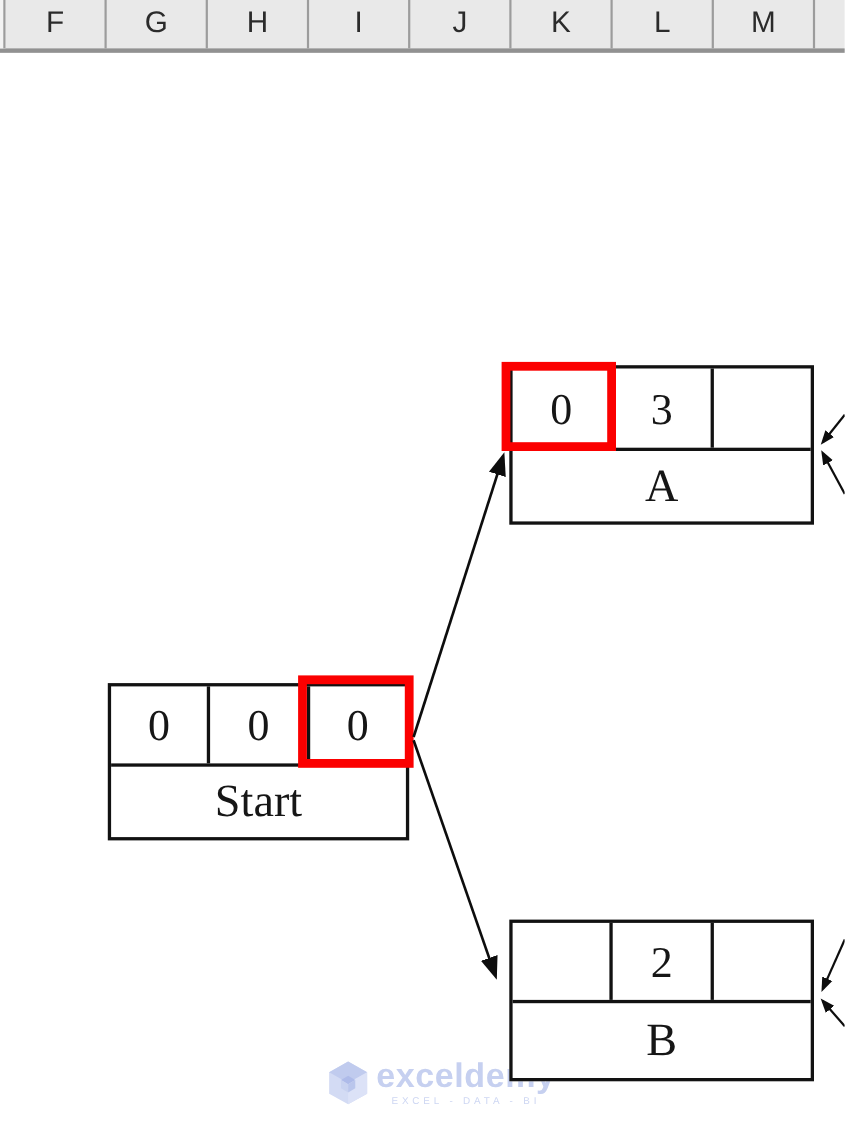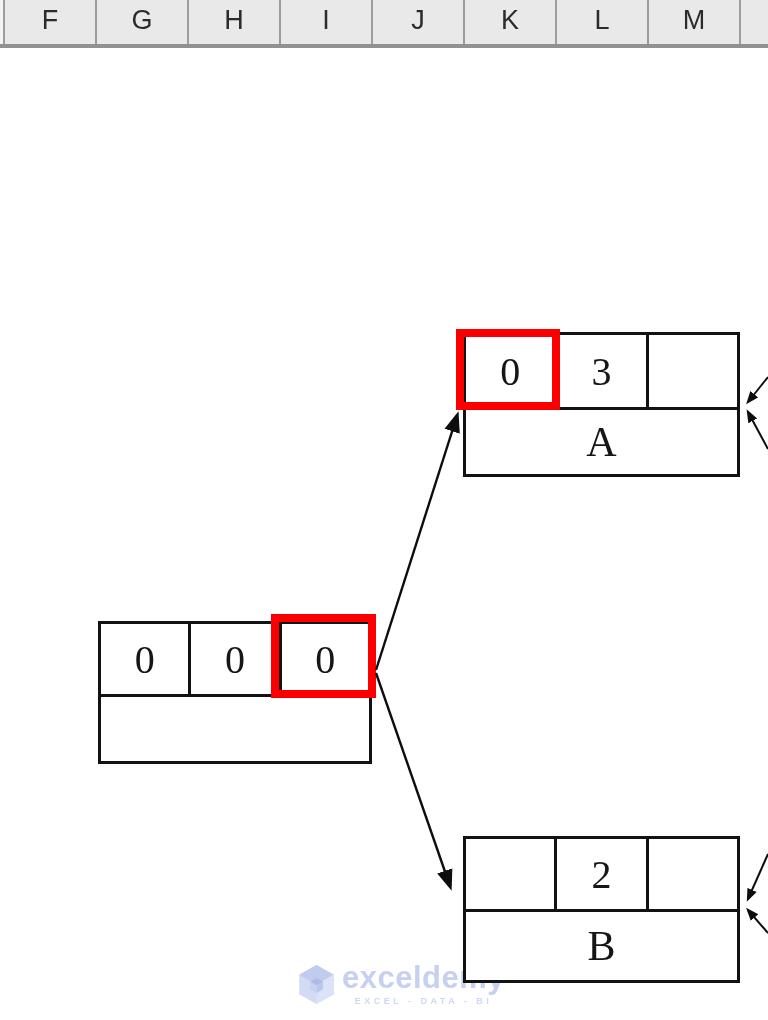--- a/index.html
+++ b/index.html
@@ -67,21 +67,21 @@
     position:absolute;left:298px;top:962px;display:flex;align-items:center;
     gap:7px;z-index:1;user-select:none;
   }
   .wm-text{display:flex;flex-direction:column;align-items:center;}
   .wm-brand{
     font-size:31px;font-weight:bold;color:#c6d0f0;line-height:1;
     letter-spacing:0.5px;
   }
   .wm-tagline{
     font-size:9px;color:#ced7f3;letter-spacing:3.5px;margin-top:3px;
-    font-weight:bold;
+    font-weight:normal;
   }
 </style>
 </head>
 <body>
 
 <div class="screen">
 
   <div class="col-header">
     <div class="corner-strip"></div>
     <div class="col-cell">F</div>
@@ -109,20 +109,21 @@
       <div class="wm-tagline">EXCEL - DATA - BI</div>
     </div>
   </div>
 
   <div class="node" id="node-start">
     <div class="node-cells">
       <div class="node-cell">0</div>
       <div class="node-cell">0</div>
       <div class="node-cell">0</div>
     </div>
+    <div class="node-label">Start</div>
   </div>
 
   <div class="node" id="node-a">
     <div class="node-cells">
       <div class="node-cell">0</div>
       <div class="node-cell">3</div>
       <div class="node-cell"></div>
     </div>
     <div class="node-label">A</div>
   </div>

